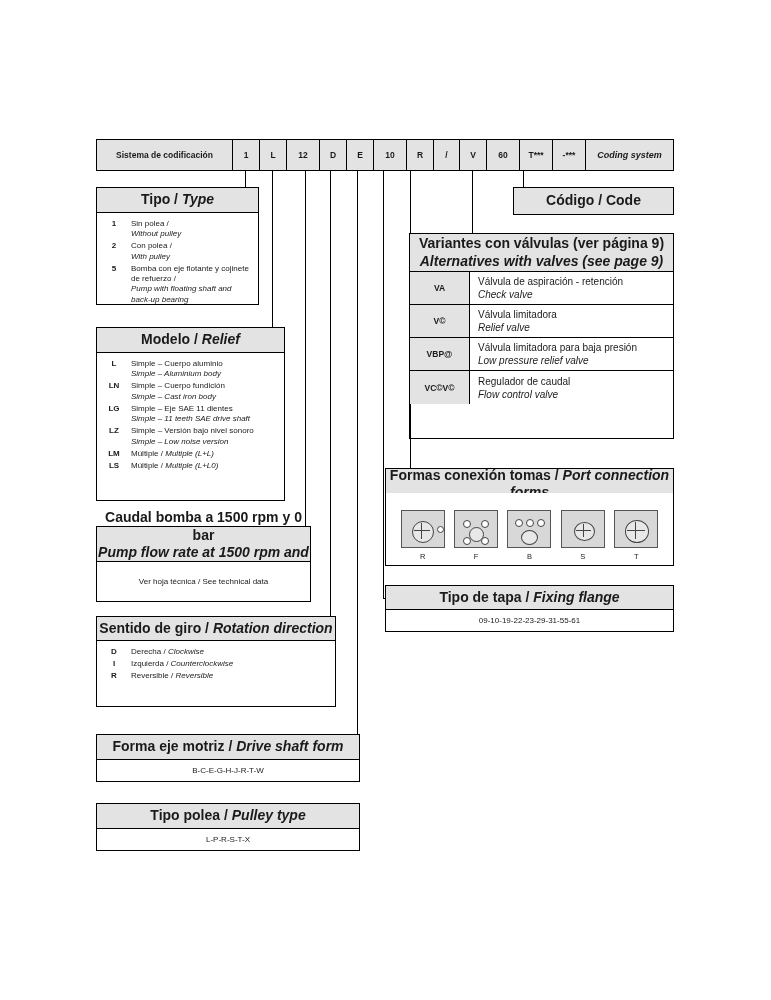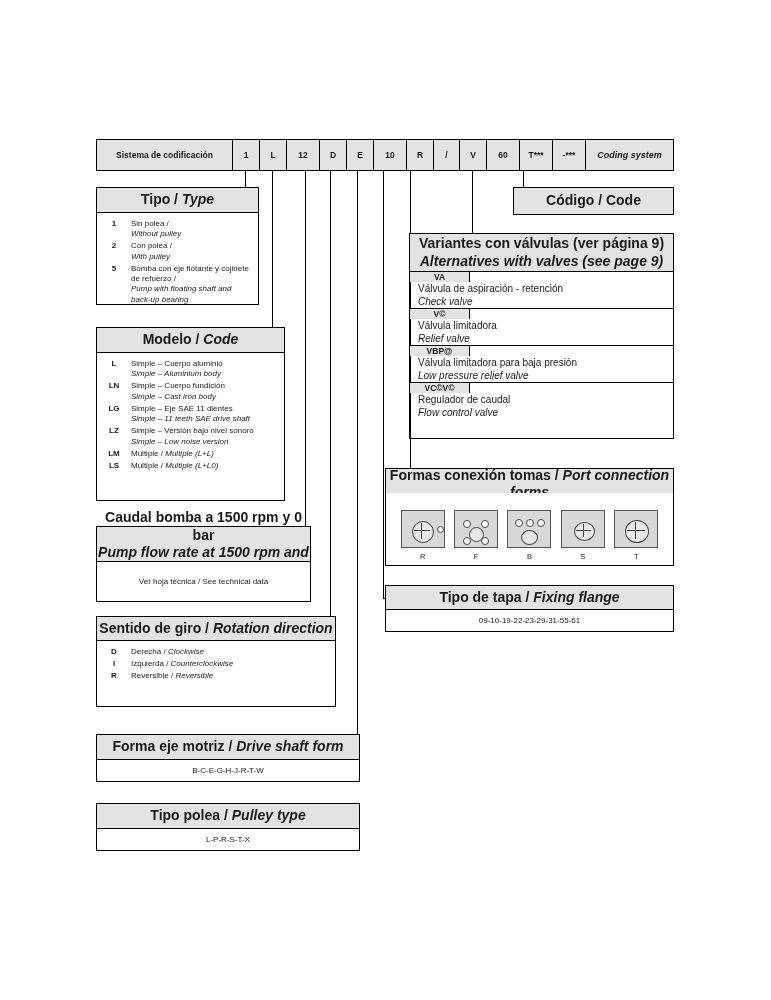--- a/index.html
+++ b/index.html
@@ -124,21 +124,20 @@
     position: absolute;
     box-sizing: border-box;
     border: 1px solid #000;
     border-top: none;
   }
   .vrow {
     display: flex;
     border-bottom: 1px solid #000;
     min-height: 33px;
     box-sizing: border-box;
-    flex-direction: column;
   }
   .vrow:last-child { border-bottom: none; }
   .vrow .vcode {
     width: 60px;
     border-right: 1px solid #000;
     background: #e3e3e3;
     display: flex;
     align-items: center;
     justify-content: center;
     font-size: 8.5px;
@@ -284,21 +283,21 @@
     <div class="row">
       <span class="key">5</span>
       <span class="val">
           <span class="es">Bomba con eje flotante y cojinete de refuerzo /</span>
           <span class="en">Pump with floating shaft and back-up bearing</span>
         </span>
     </div>
   </div>
 
   <div class="box hdr hdr-two" style="left:96px; top:327px; width:189px; height:26px;">
-    <span class="l1"><span>Modelo /</span> <i>Code</i></span>
+    <span class="l1"><span>Modelo /</span> <i>Relief</i></span>
   </div>
   <div class="list" style="left:96px; top:353px; width:189px; height:148px;">
     <div class="row">
       <span class="key">L</span>
       <span class="val">
           <span class="es">Simple – Cuerpo aluminio</span>
           <span class="en">Simple – Aluminium body</span>
         </span>
     </div>
     <div class="row">

